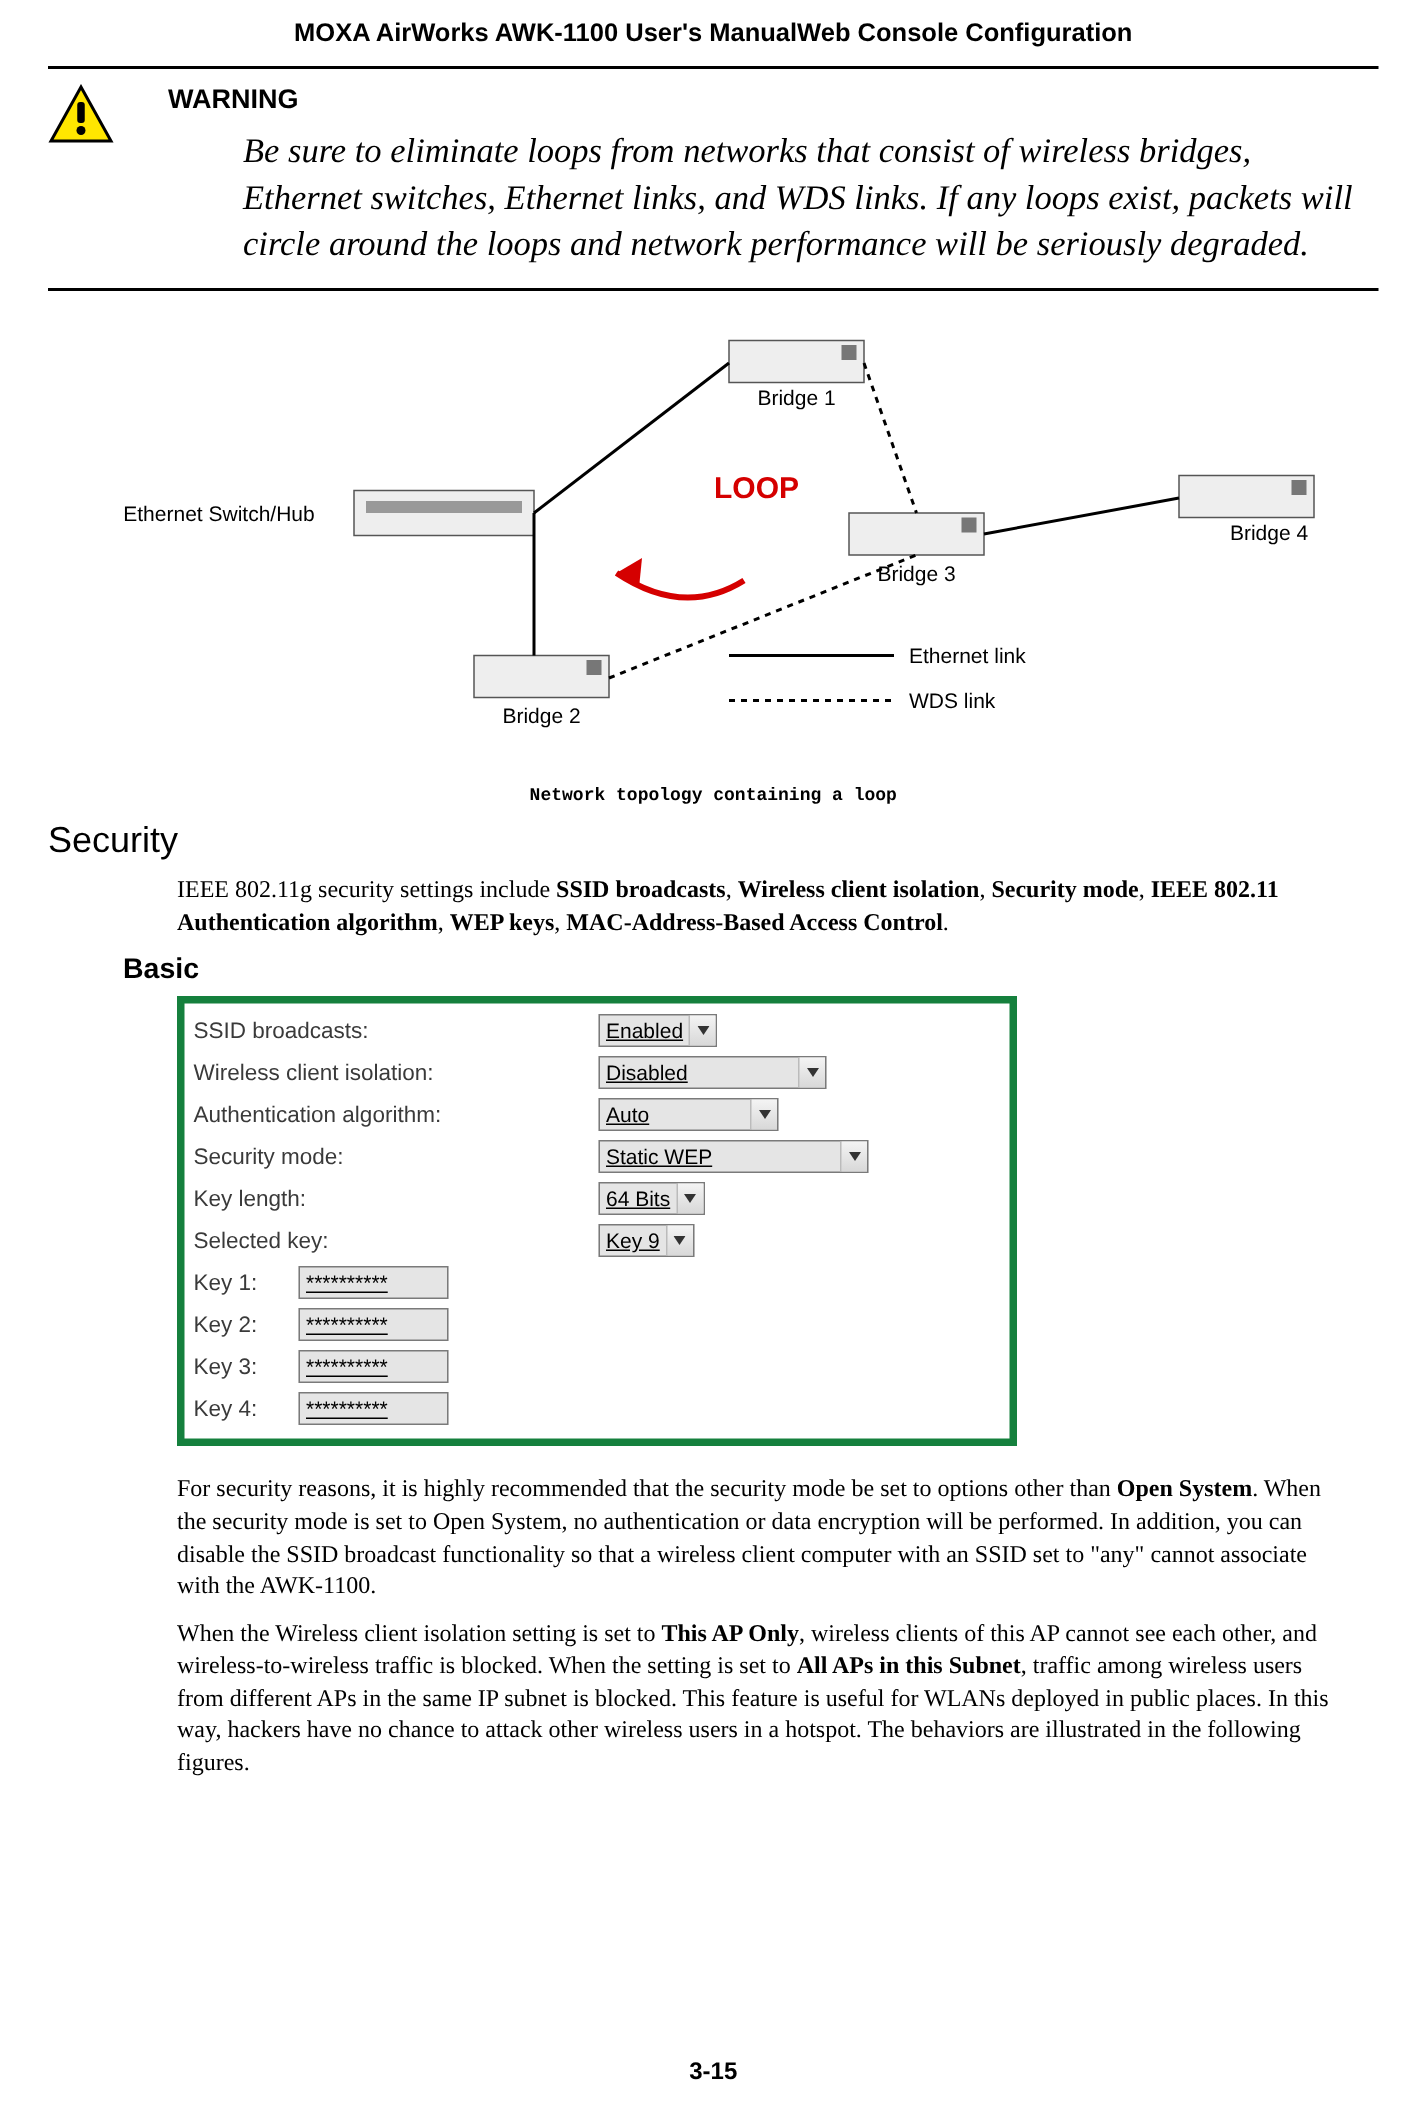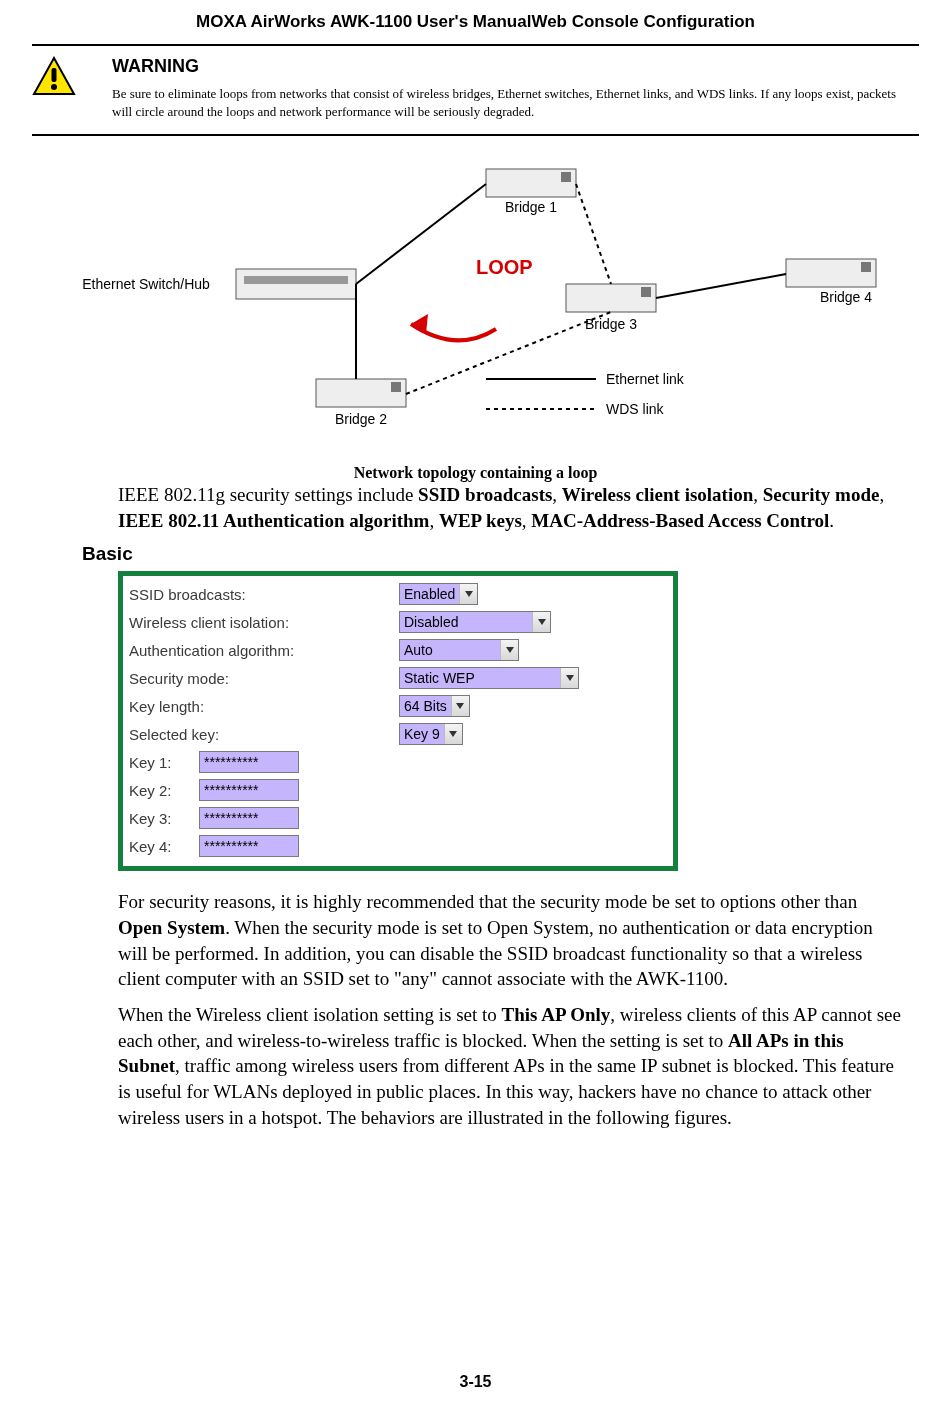--- a/index.html
+++ b/index.html
@@ -36,45 +36,47 @@
     flex: 1;
     padding-right: 10px;
   }
   .warning-title {
     font-family: Arial, Helvetica, sans-serif;
     font-weight: bold;
     font-size: 18px;
     margin-bottom: 8px;
   }
   .warning-text {
-    font-size: 13px;
+    font-size: 23px;
     line-height: 1.35;
+    margin-left: 50px;
+    font-style: italic;
   }
   .diagram-wrap {
     text-align: center;
     margin-top: 18px;
   }
   .diagram-caption {
-    font-family: Liberation Serif, serif;
-    font-weight: bold;
-    font-size: 16px;
+    font-family: Liberation Mono, monospace;
+    font-weight: bold;
+    font-size: 12px;
     margin-top: 6px;
   }
   .h1 {
     font-family: Arial, Helvetica, sans-serif;
     font-size: 24px;
     margin-top: 10px;
     margin-bottom: 8px;
   }
   .body-indent {
     margin-left: 86px;
     margin-right: 18px;
   }
   .para {
-    font-size: 19px;
+    font-size: 16px;
     line-height: 1.35;
     margin-bottom: 10px;
   }
   .h2 {
     font-family: Arial, Helvetica, sans-serif;
     font-weight: bold;
     font-size: 19px;
     margin-left: 50px;
     margin-top: 4px;
     margin-bottom: 6px;
@@ -90,28 +92,29 @@
     margin-bottom: 18px;
   }
   .form-row {
     display: flex;
     align-items: center;
     height: 28px;
   }
   .form-label { flex: 0 0 270px; }
   .form-label-short { flex: 0 0 70px; }
   .fake-select, .fake-input {
-    background: #c4b5fd;
+    background: #e5e5e5;
     border: 1px solid #7a7a7a;
     font-family: Arial, Helvetica, sans-serif;
     font-size: 14px;
     color: #000;
     height: 22px;
     display: inline-flex;
     align-items: center;
+    text-decoration: underline;
   }
   .fake-select {
     padding: 0 0 0 4px;
     position: relative;
   }
   .fake-select .arrow {
     width: 18px;
     height: 20px;
     margin-left: 4px;
     background: linear-gradient(#f4f4f4,#d8d8d8);
@@ -196,20 +199,21 @@
       <polygon points="345,170 362,160 360,180" fill="#d50000"></polygon>
 
       <line x1="420" y1="225" x2="530" y2="225" stroke="#000" stroke-width="2"></line>
       <text x="540" y="230" font-family="Arial" font-size="14">Ethernet link</text>
       <line x1="420" y1="255" x2="530" y2="255" stroke="#000" stroke-width="2" stroke-dasharray="4,4"></line>
       <text x="540" y="260" font-family="Arial" font-size="14">WDS link</text>
     </svg>
     <div class="diagram-caption">Network topology containing a loop</div>
   </div>
 
+  <div class="h1">Security</div>
 
   <p class="para body-indent">
     <span>IEEE 802.11g security settings include </span><b>SSID broadcasts</b><span>, </span><b>Wireless client isolation</b><span>, </span><b>Security mode</b><span>, </span><b>IEEE 802.11 Authentication algorithm</b><span>, </span><b>WEP keys</b><span>, </span><b>MAC-Address-Based Access Control</b><span>.</span>
   </p>
 
   <div class="h2">Basic</div>
 
   <div class="form-shot">
     <div class="form-row">
       <span class="form-label">SSID broadcasts:</span>

